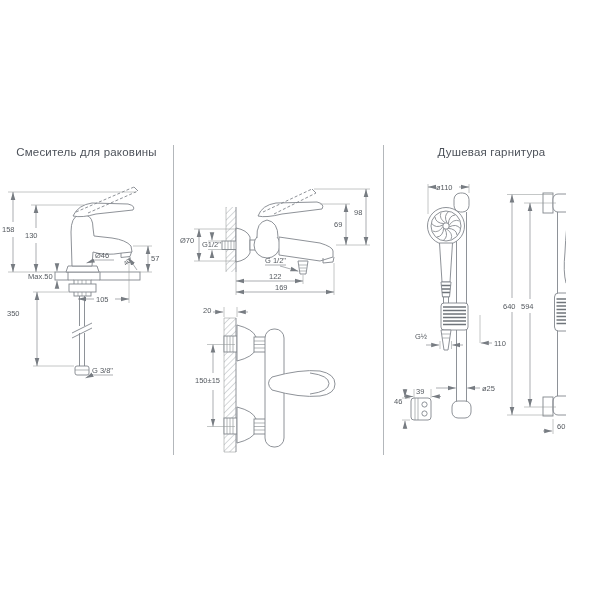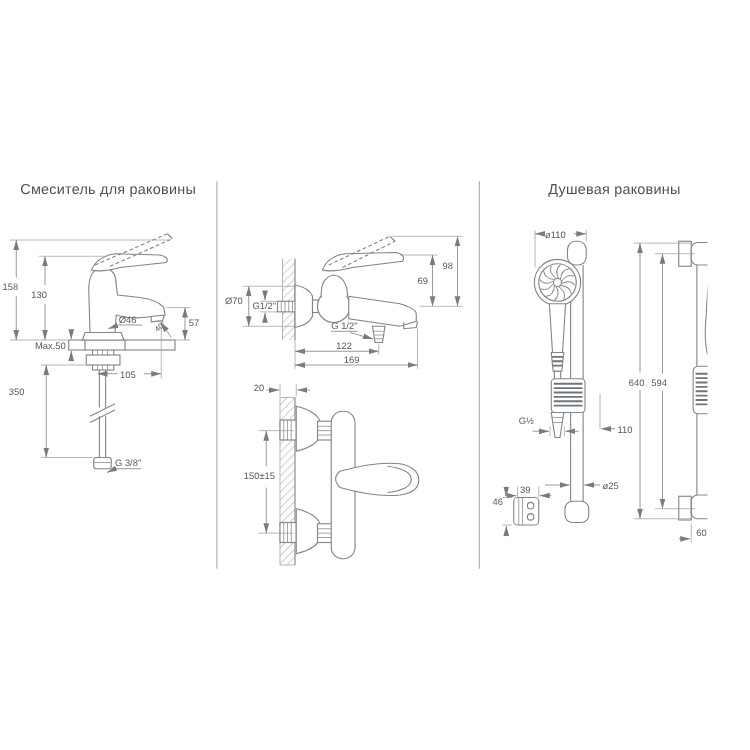--- a/index.html
+++ b/index.html
@@ -23,21 +23,21 @@
   .dash{stroke-dasharray:3 2;}
   .rib{stroke:#6f747a;stroke-width:1.5;}
   .thread{stroke:#81868c;stroke-width:0.6;}
 </style>
 </head>
 <body>
 
 <div class="stage">
 
   <div class="title t1">Смеситель для раковины</div>
-  <div class="title t3">Душевая раковины</div>
+  <div class="title t3">Душевая гарнитура</div>
   <div class="divider dv1"></div>
   <div class="divider dv2"></div>
 
   <svg width="600" height="600" viewBox="0 0 600 600">
     <defs>
       <marker id="ah" markerUnits="userSpaceOnUse" markerWidth="8" markerHeight="6" viewBox="0 0 8 6" refX="8" refY="3" orient="auto-start-reverse">
         <path d="M0,0.7 L8,3 L0,5.3 Z" fill="#777c82"></path>
       </marker>
       <pattern id="hatch" width="4.5" height="4.5" patternUnits="userSpaceOnUse" patternTransform="rotate(45)">
         <line x1="0" y1="0" x2="0" y2="4.5" stroke="#9aa0a5" stroke-width="0.8"></line>

